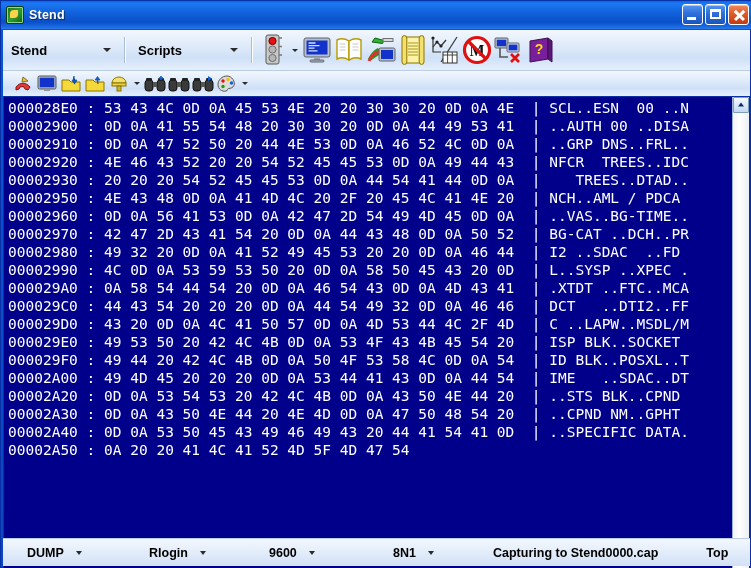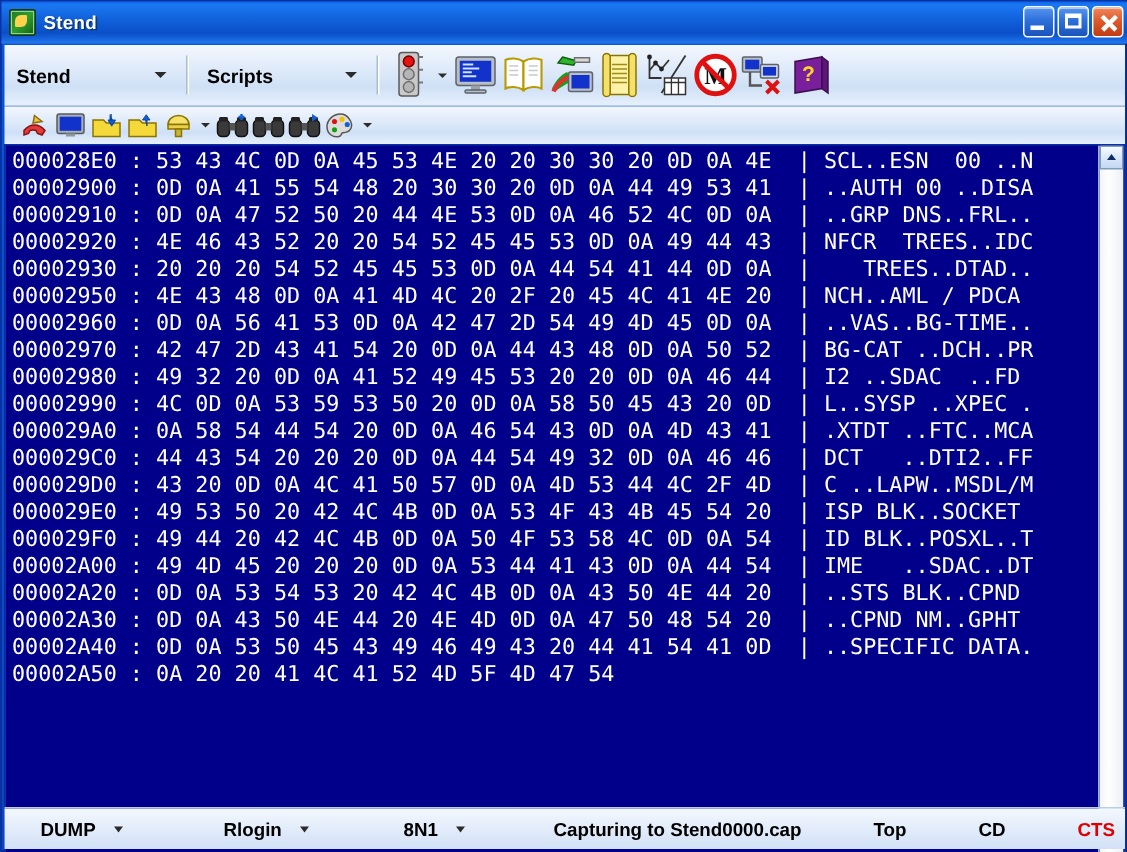--- a/index.html
+++ b/index.html
@@ -418,20 +418,24 @@
       <span class="arrow"></span>
     </div>
     <div class="svsep"></div>
 
     <div class="scell w-proto">
       <span>Rlogin</span>
       <span class="arrow"></span>
     </div>
     <div class="svsep"></div>
 
+    <div class="scell w-baud">
+      <span>9600</span>
+      <span class="arrow"></span>
+    </div>
     <div class="svsep"></div>
 
     <div class="scell w-par">
       <span>8N1</span>
       <span class="arrow"></span>
     </div>
     <div class="svsep"></div>
 
     <div class="scell grow">
       <span>Capturing to Stend0000.cap</span>

